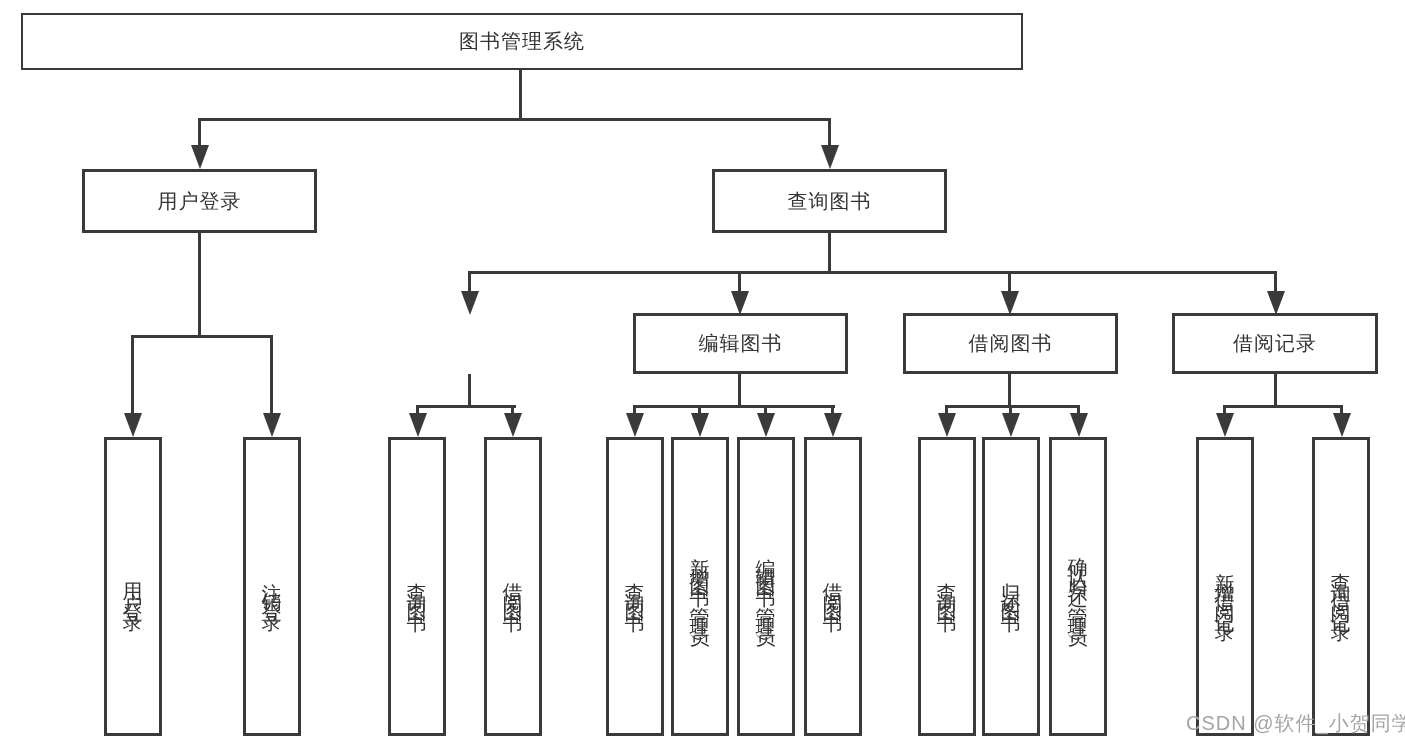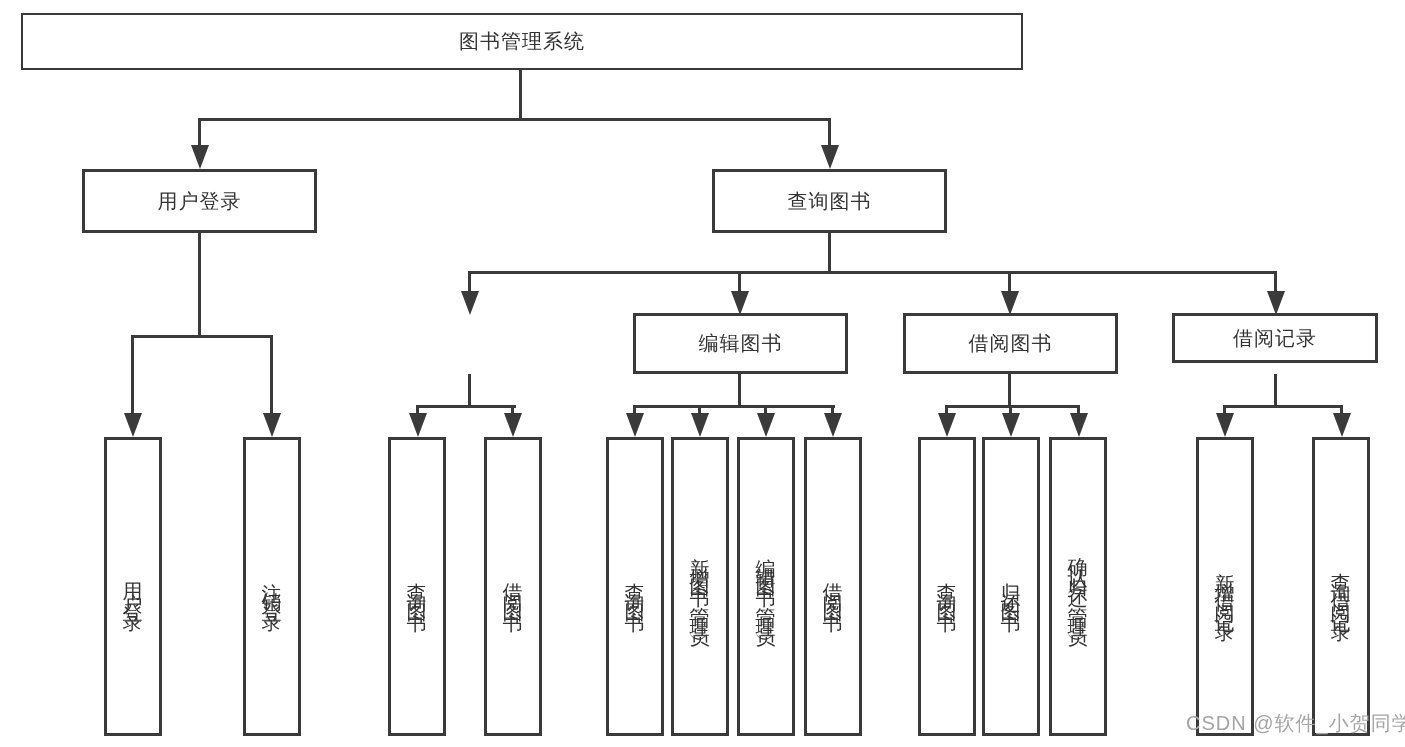--- a/index.html
+++ b/index.html
@@ -91,21 +91,21 @@
   <div class="ah" style="left:1001px;top:291px"></div>
   <div class="vline" style="left:1274px;top:271px;height:22px"></div>
   <div class="ah" style="left:1267px;top:291px"></div>
 
   <div class="box hb" style="left:633px;top:313px;width:215px;height:61px">
     <span class="lbl">编辑图书</span>
   </div>
   <div class="box hb" style="left:903px;top:313px;width:215px;height:61px">
     <span class="lbl">借阅图书</span>
   </div>
-  <div class="box hb" style="left:1172px;top:313px;width:206px;height:50px">
+  <div class="box hb" style="left:1172px;top:313px;width:206px;height:61px">
     <span class="lbl">借阅记录</span>
   </div>
 
   <div class="vline" style="left:468px;top:374px;height:34px"></div>
   <div class="hline" style="left:416px;top:405px;width:100px"></div>
   <div class="vline" style="left:416px;top:405px;height:12px"></div>
   <div class="ah" style="left:409px;top:413px"></div>
   <div class="vline" style="left:511px;top:405px;height:12px"></div>
   <div class="ah" style="left:504px;top:413px"></div>
 

